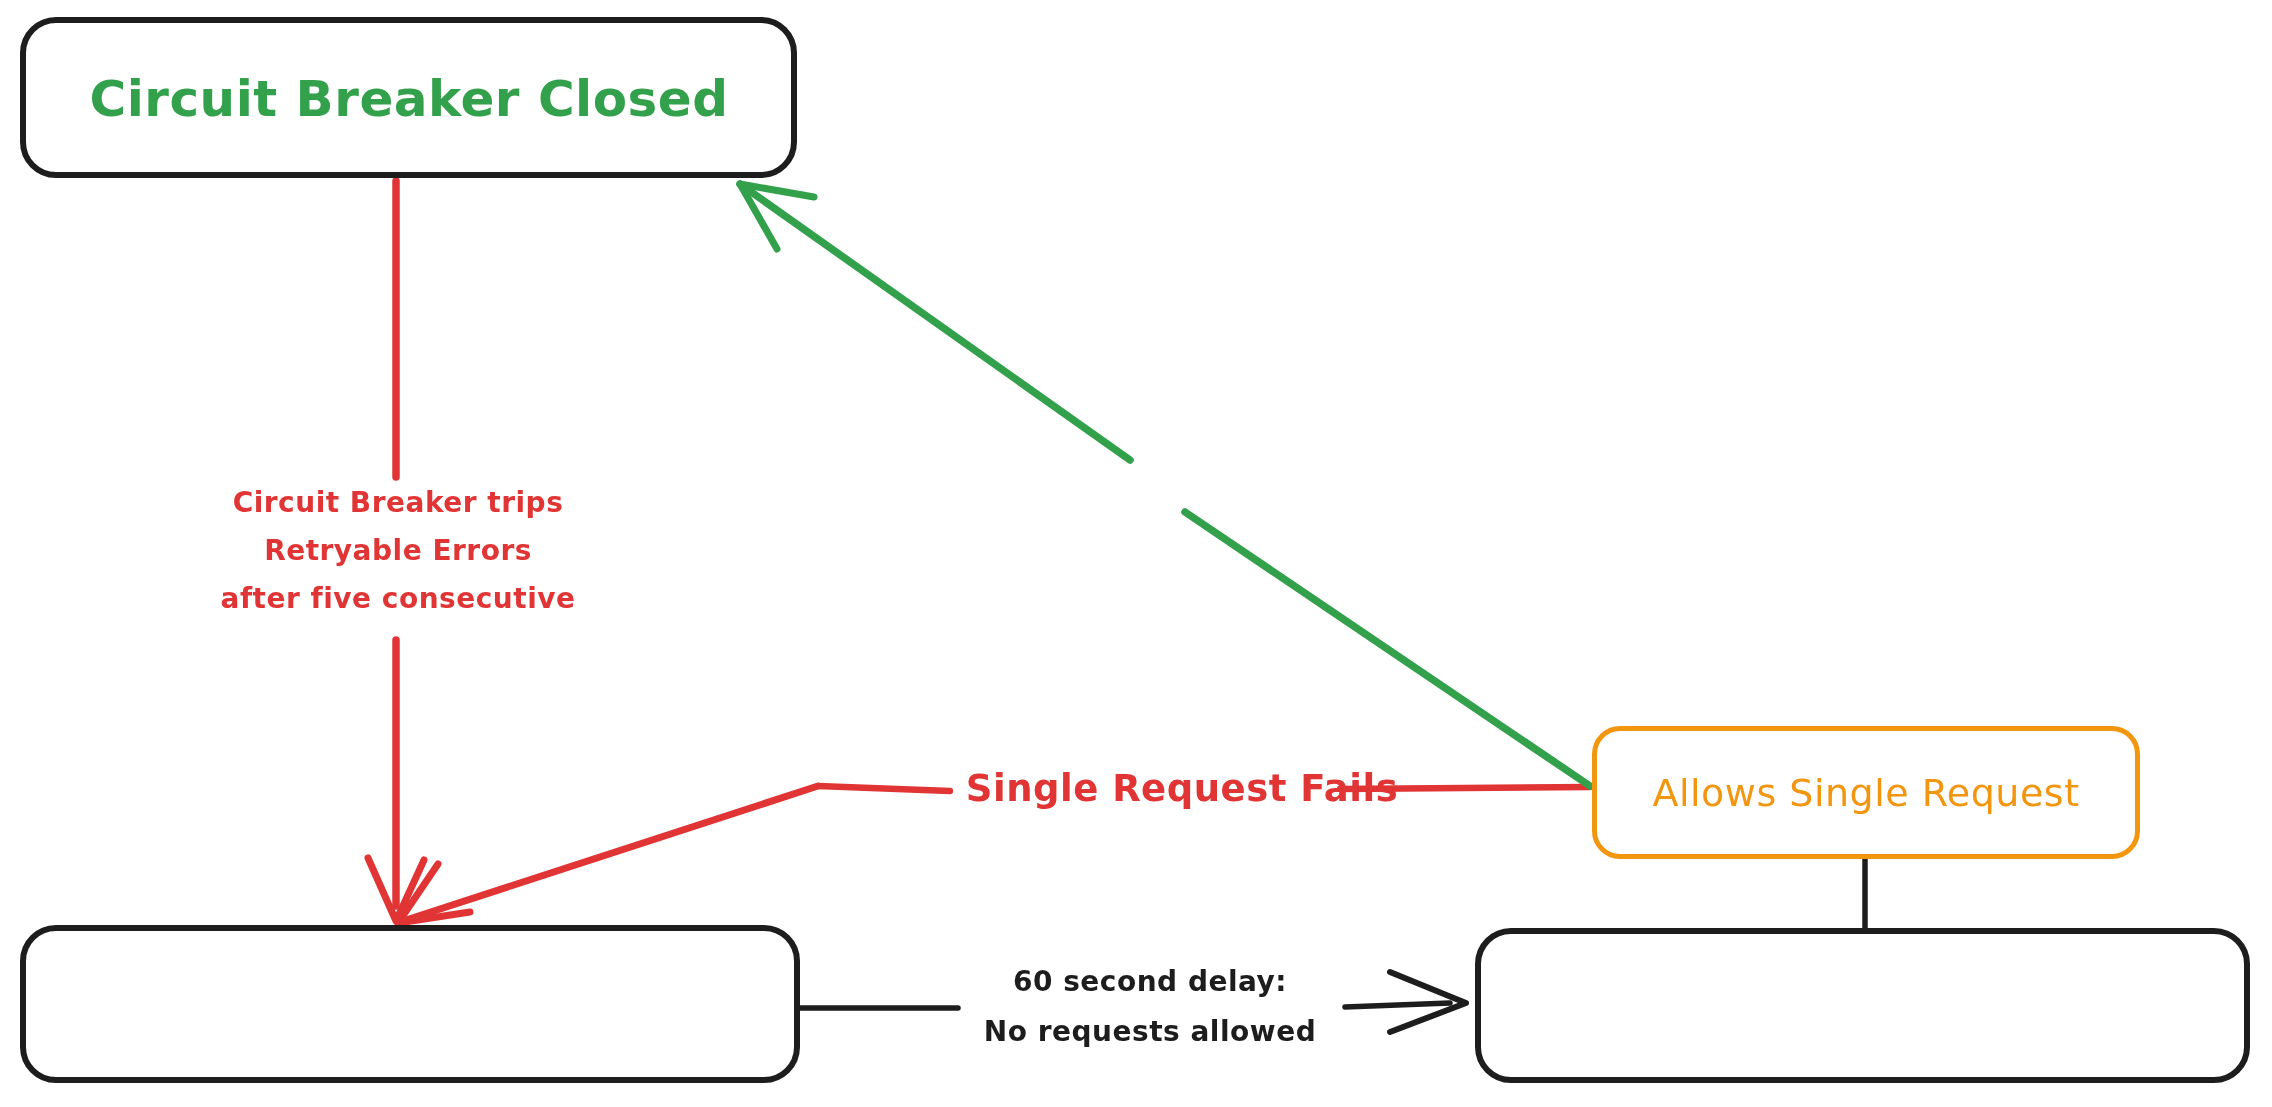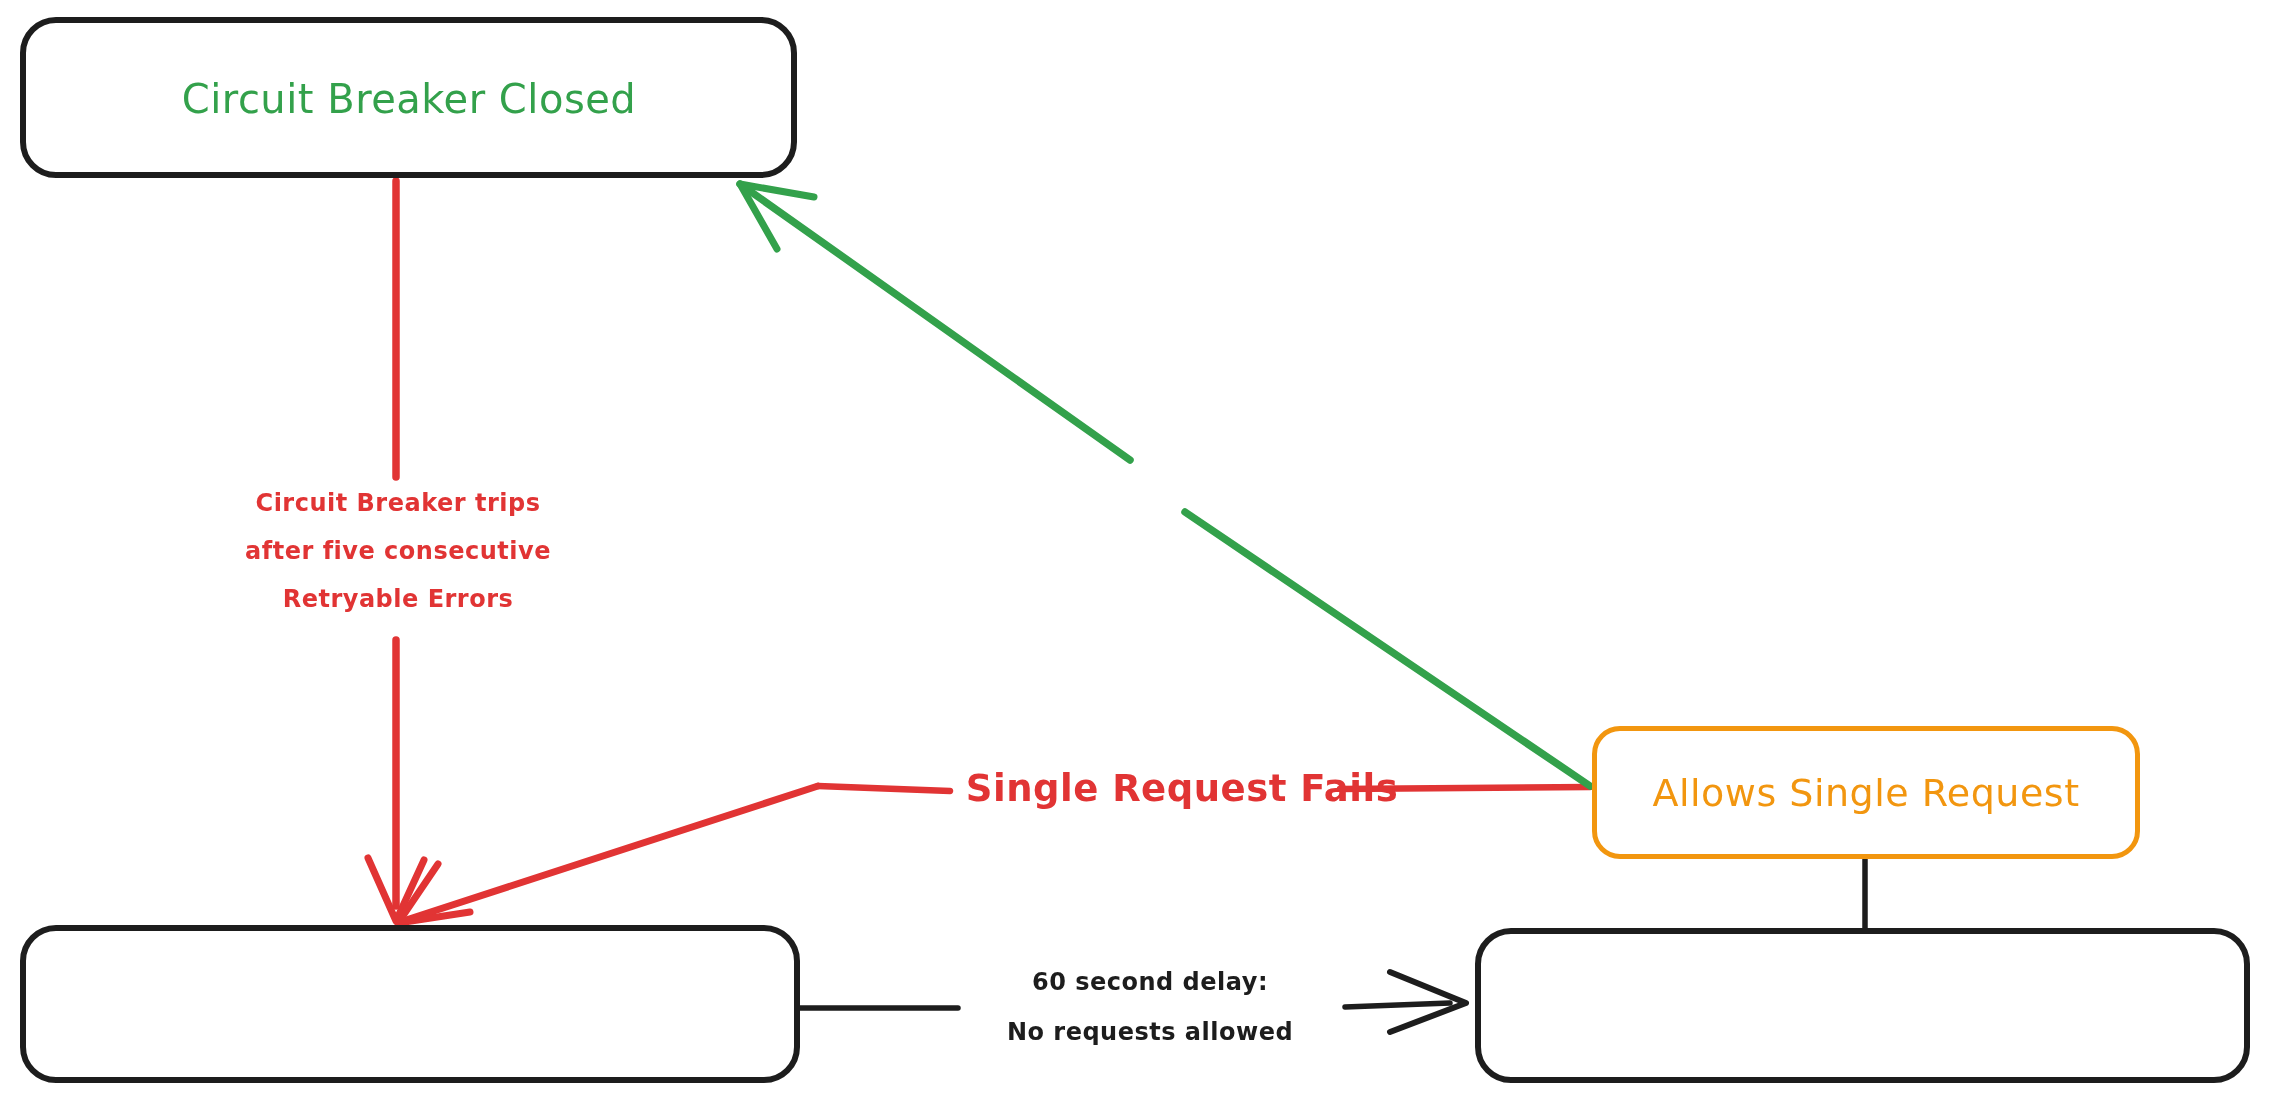--- a/index.html
+++ b/index.html
@@ -22,24 +22,24 @@
   }
   .state-box.orange-border { border: 5px solid var(--orange); border-radius: 28px; }
 
   .label {
     position: absolute;
     transform: translate(-50%, -50%);
     text-align: center;
     white-space: nowrap;
     letter-spacing: 0.5px;
   }
-  .state-title { font-size: 40px; font-weight: normal; }
+  .state-title { font-size: 50px; font-weight: bold; }
   .sub-title   { font-size: 38px; font-weight: normal; }
   .edge-label  { font-size: 37px; font-weight: bold; }
-  .edge-label.small { font-size: 24px; }
+  .edge-label.small { font-size: 28px; }
   .multiline span { display: block; line-height: 48px; }
   .multiline2 span { display: block; line-height: 50px; }
 
   .text-green  { color: var(--green); }
   .text-red    { color: var(--red); }
   .text-orange { color: var(--orange); }
   .text-ink    { color: var(--ink); }
 
   .stroke-green { stroke: var(--green); }
   .stroke-red   { stroke: var(--red); }
@@ -77,22 +77,22 @@
 
   <div class="state-box" style="left:20px; top:925px; width:780px; height:158px;"></div>
 
   <div class="state-box" style="left:1475px; top:928px; width:775px; height:155px;"></div>
 
   <div class="state-box orange-border" style="left:1592px; top:726px; width:548px; height:133px;"></div>
   <div class="label sub-title text-orange" style="left:1866px; top:793px;">Allows Single Request</div>
 
   <div class="label edge-label small text-red multiline" style="left:398px; top:551px;">
     <span>Circuit Breaker trips</span>
+    <span>Retryable Errors</span>
     <span>after five consecutive</span>
-    <span>Retryable Errors</span>
   </div>
 
 
   <div class="label edge-label text-red" style="left:1163px; top:788px;margin-left:19px;">Single Request Fails</div>
 
   <div class="label edge-label small text-ink multiline2" style="left:1150px; top:1007px;">
     <span>60 second delay:</span>
     <span>No requests allowed</span>
   </div>
 

